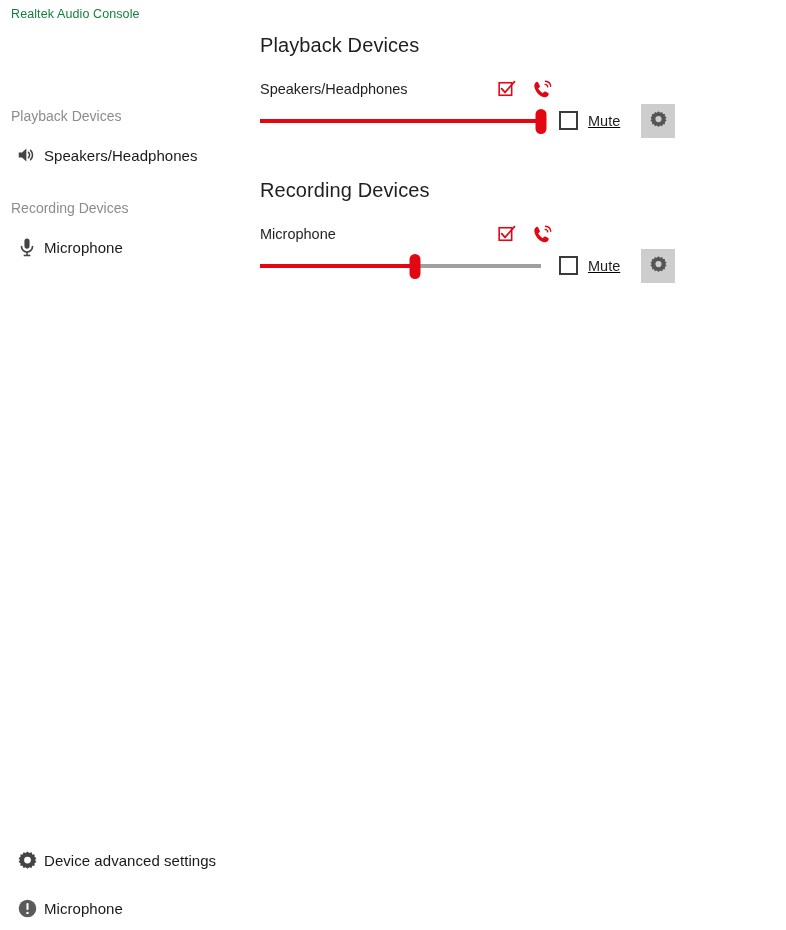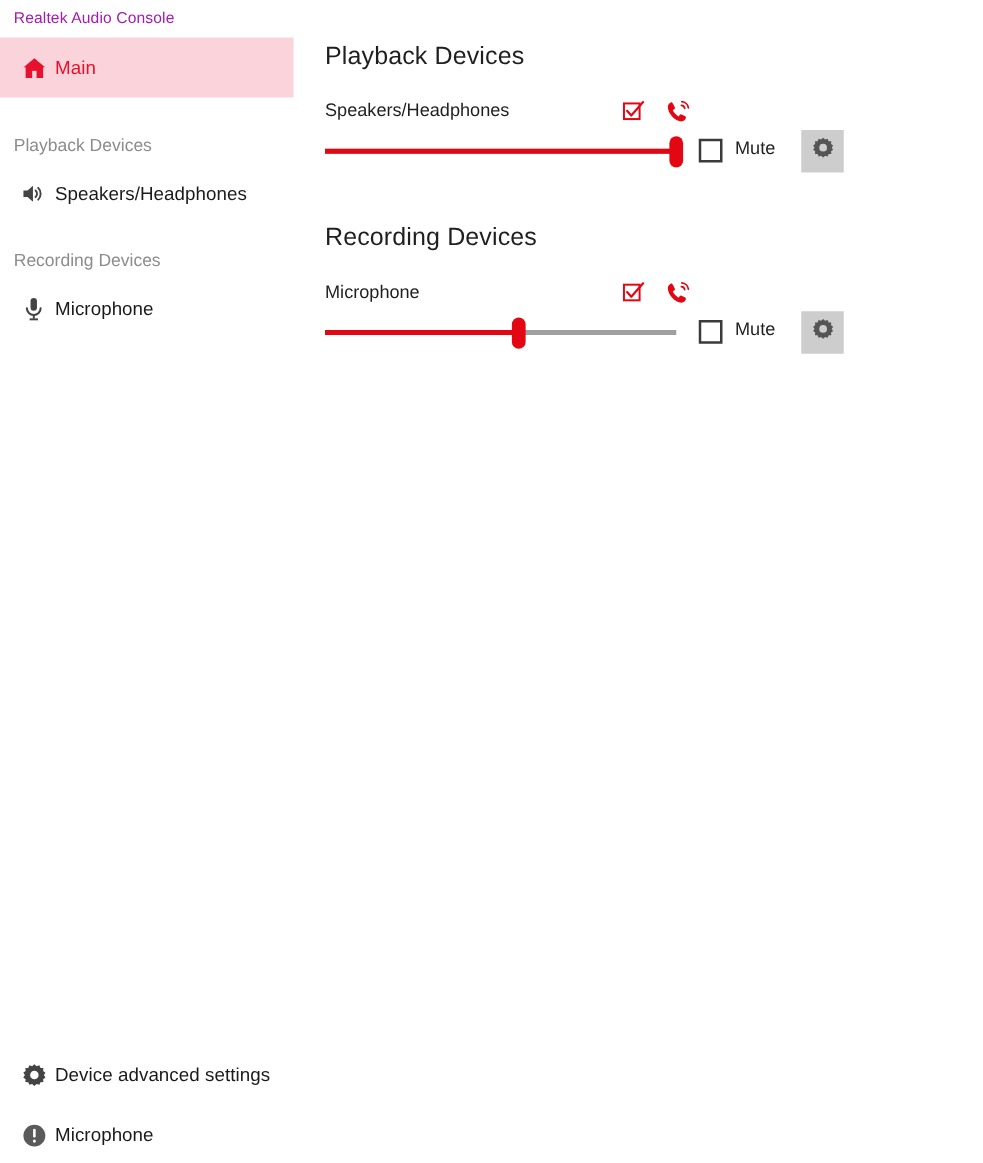--- a/index.html
+++ b/index.html
@@ -20,21 +20,21 @@
   .titlebar {
     position: absolute;
     left: 0; top: 0;
     width: 786px; height: 30px;
     background: #ffffff;
   }
   .titlebar-text {
     position: absolute;
     left: 11px; top: 7px;
     font-size: 12.5px;
-    color: #a21caf;
+    color: #15803d;
     letter-spacing: 0.1px;
     white-space: nowrap;
   }
 
   
   .sidebar {
     position: absolute;
     left: 0; top: 30px;
     width: 235px; height: 900px;
     background: #ffffff;
@@ -133,23 +133,24 @@
     width: 11px; height: 25px;
     border-radius: 5.5px;
     background: #e30613;
     transform: translateX(-5.5px);
   }
 
   
   .mute-wrap {
     position: absolute;
     display: flex;
-    align-items: flex-start;
+    align-items: center;
     gap: 10px;
     cursor: pointer;
+    text-decoration: underline;
   }
   .checkbox {
     width: 19px; height: 19px;
     border: 2px solid #3b3b3b;
     background: #ffffff;
   }
   .mute-label {
     font-size: 14.5px;
     color: #1f1f1f;
     white-space: nowrap;
@@ -170,29 +171,20 @@
 <body>
 
 <div id="app">
 
   <div class="titlebar">
     <div class="titlebar-text">Realtek Audio Console</div>
   </div>
 
   <div class="sidebar">
 
-    <div class="nav-item selected" style="top:0px;">
-      <span class="nav-icon">
-        <svg width="21" height="21" viewBox="0 0 24 24" aria-hidden="true">
-          <path d="M12 3 L2.2 11.2 L4 11.2 L4 21 L20 21 L20 11.2 L21.8 11.2 Z" fill="#e8112d"></path>
-          <rect x="10" y="14.5" width="4" height="6.5" fill="#fbd3da"></rect>
-        </svg>
-      </span>
-      <span class="nav-label">Main</span>
-    </div>
 
     <div class="group-header" style="top:78px;">Playback Devices</div>
 
     <div class="nav-item" style="top:101px;">
       <span class="nav-icon">
         <svg width="22" height="22" viewBox="0 0 24 24" aria-hidden="true">
           <path d="M3 9.2 L3 14.8 L6.6 14.8 L11.3 19 L11.3 5 L6.6 9.2 Z" fill="#444444"></path>
           <path d="M13.6 9.1 A4 4 0 0 1 13.6 14.9" stroke="#444444" stroke-width="1.7" fill="none" stroke-linecap="round"></path>
           <path d="M15.9 6.9 A7.2 7.2 0 0 1 15.9 17.1" stroke="#444444" stroke-width="1.7" fill="none" stroke-linecap="round"></path>
         </svg>

